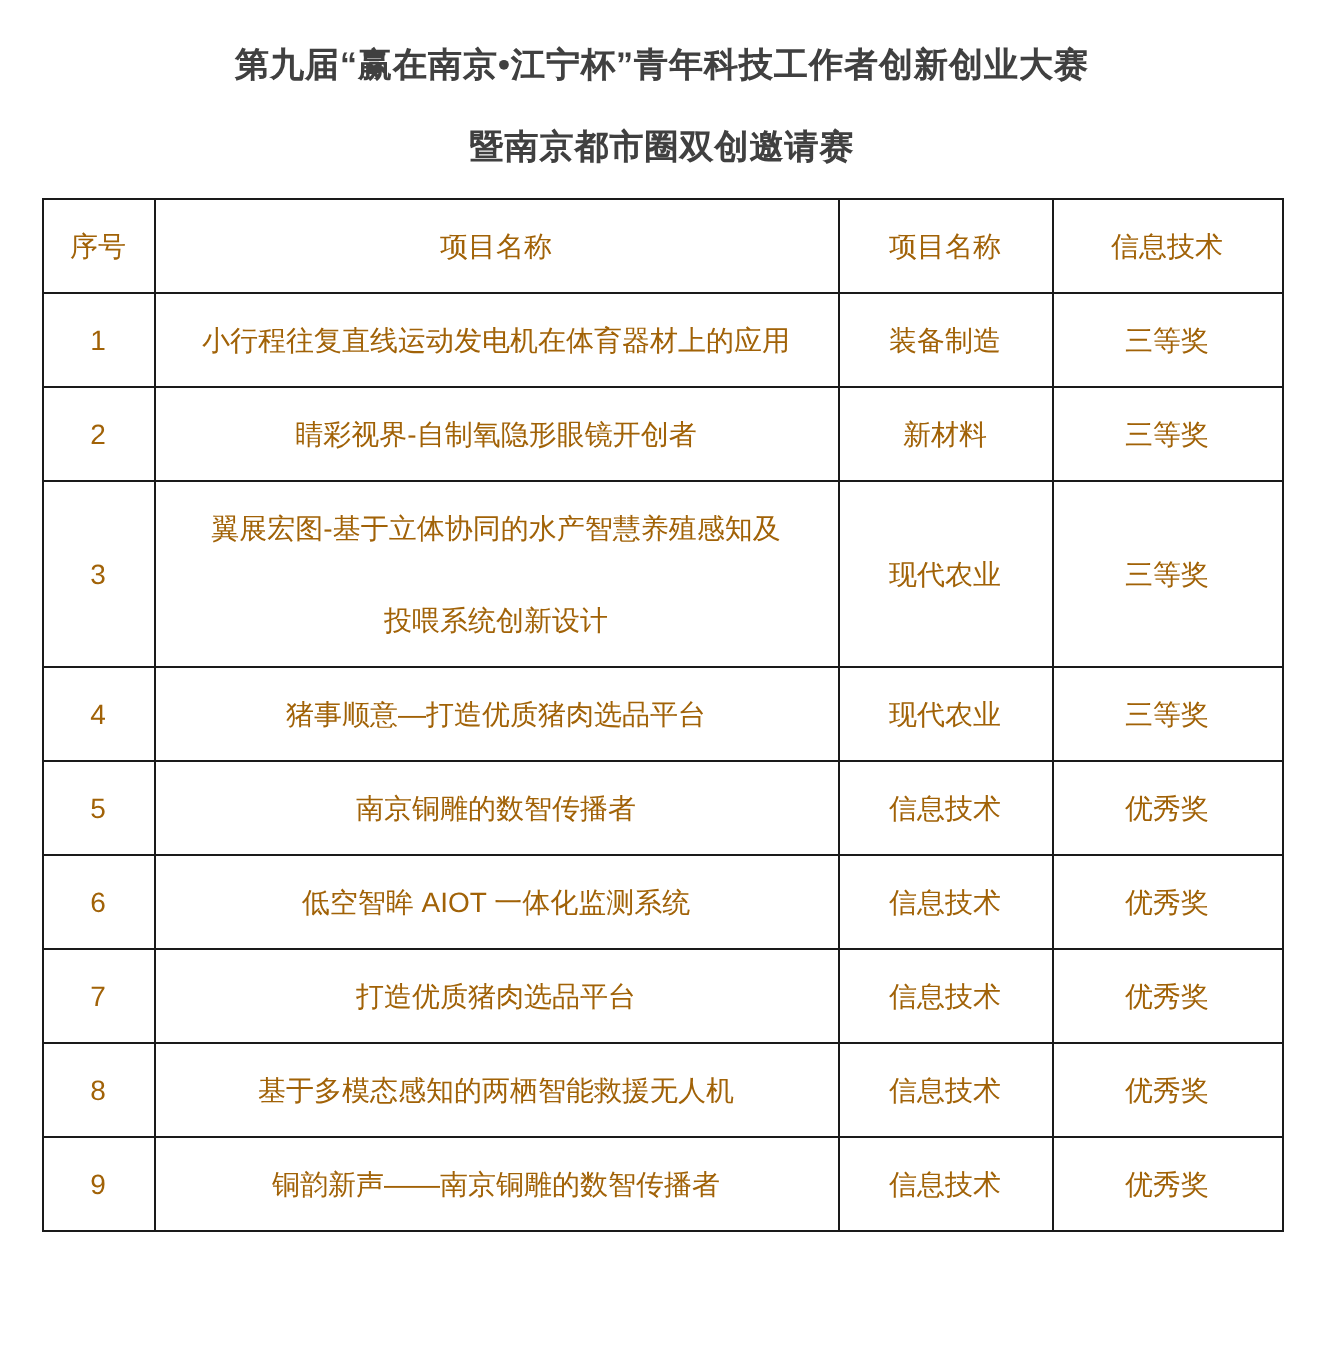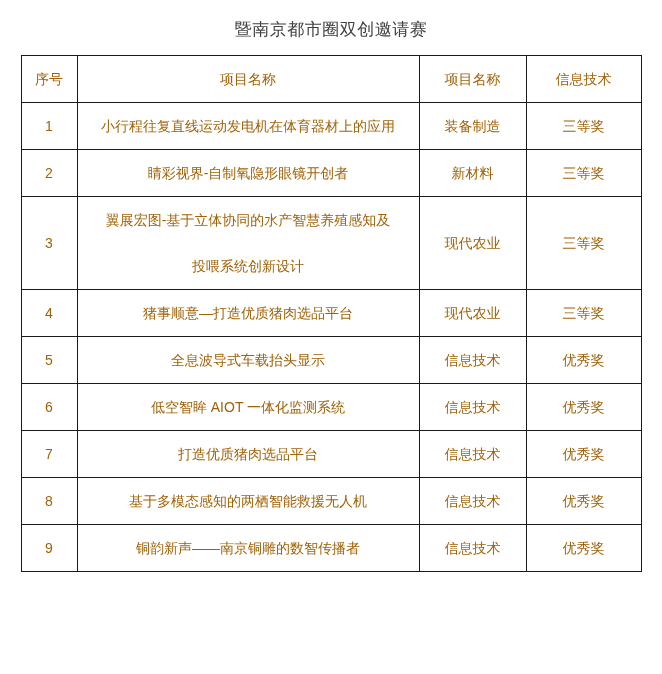--- a/index.html
+++ b/index.html
@@ -21,21 +21,21 @@
     font-size: 17px;
     font-weight: bold;
     color: #404040;
     line-height: 22px;
     letter-spacing: 0.5px;
   }
   .title-line2 {
     margin: 19px 10px 14px 10px;
     text-align: center;
     font-size: 17px;
-    font-weight: normal;
+    font-weight: bold;
     color: #404040;
     line-height: 22px;
     letter-spacing: 0.5px;
   }
   table.award-table {
     border-collapse: collapse;
     table-layout: fixed;
     width: 620px;
     margin: 0 auto;
   }
@@ -64,20 +64,21 @@
   }
   .award-table td.name-cell {
     white-space: pre-line;
   }
 </style>
 </head>
 <body>
 
 <div class="page">
 
+  <div class="title-line1">第九届“赢在南京•江宁杯”青年科技工作者创新创业大赛</div>
 
   <div class="title-line2">暨南京都市圈双创邀请赛</div>
 
   <table class="award-table">
     <colgroup>
       <col class="c-no">
       <col class="c-name">
       <col class="c-field">
       <col class="c-award">
     </colgroup>
@@ -110,21 +111,21 @@
           <td>三等奖</td>
         </tr>
         <tr>
           <td>4</td>
           <td class="name-cell">猪事顺意—打造优质猪肉选品平台</td>
           <td>现代农业</td>
           <td>三等奖</td>
         </tr>
         <tr>
           <td>5</td>
-          <td class="name-cell">全息波导式车载抬头显示</td>
+          <td class="name-cell">南京铜雕的数智传播者</td>
           <td>信息技术</td>
           <td>优秀奖</td>
         </tr>
         <tr>
           <td>6</td>
           <td class="name-cell">低空智眸 AIOT 一体化监测系统</td>
           <td>信息技术</td>
           <td>优秀奖</td>
         </tr>
         <tr>

